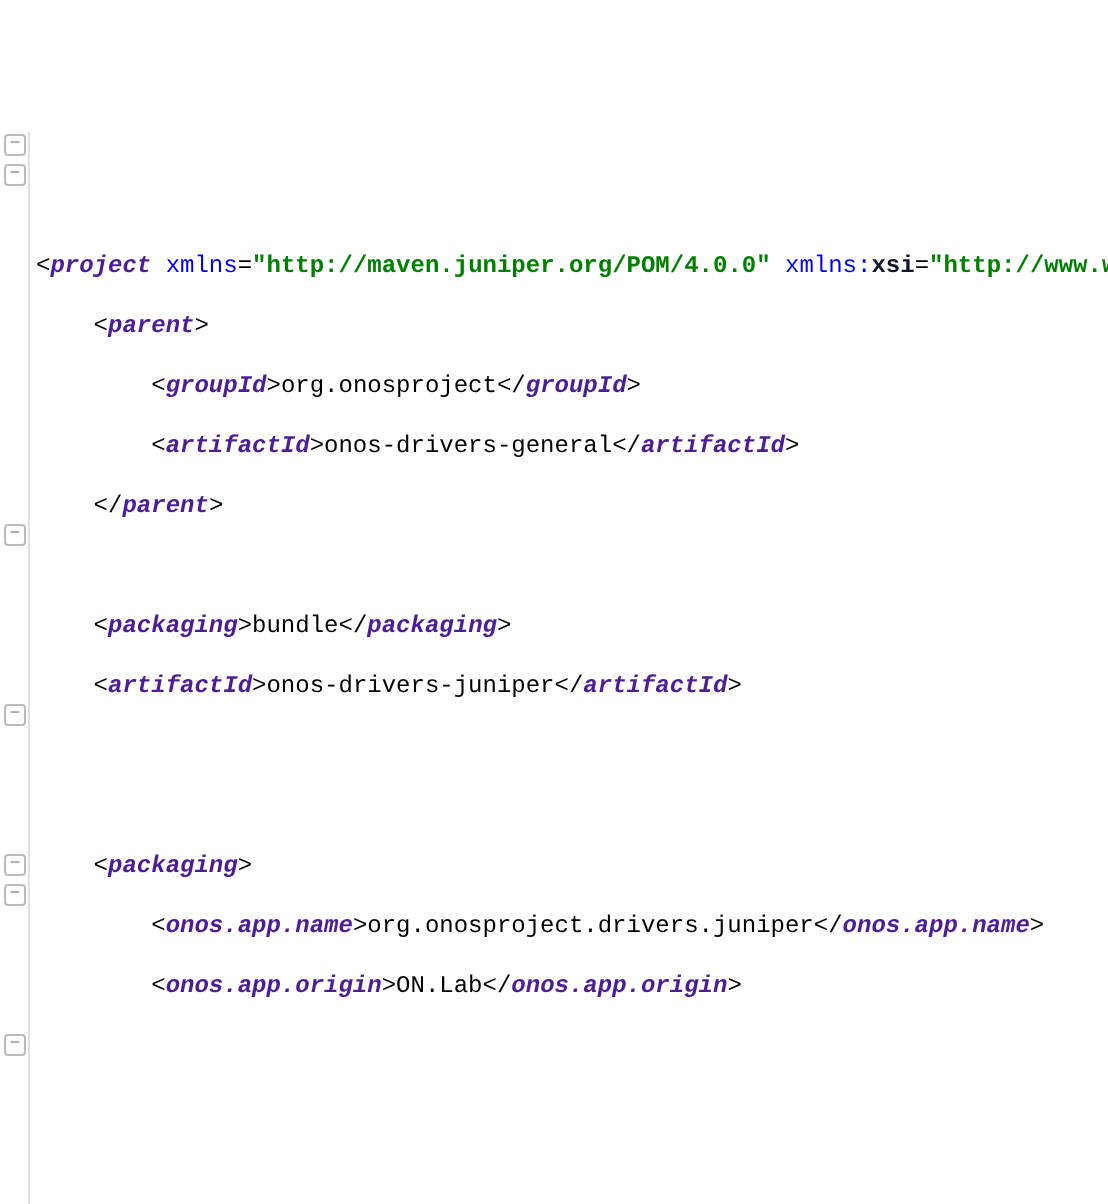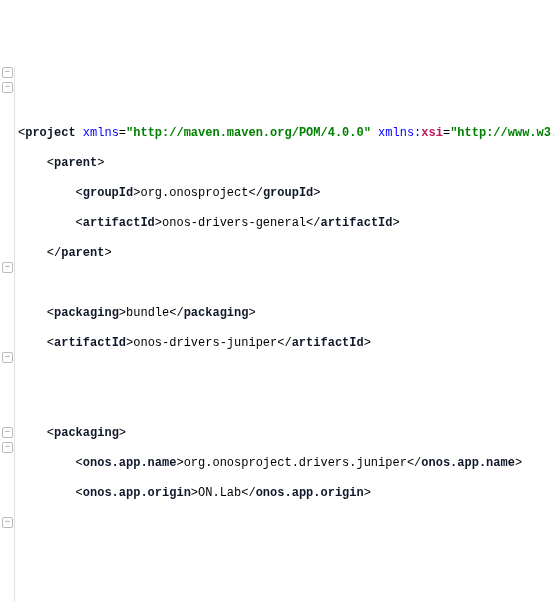--- a/index.html
+++ b/index.html
@@ -36,43 +36,43 @@
     line-height: 9px;
     text-align: center;
     border: 1px solid #bbb;
     border-radius: 2px;
     background: #fff;
   }
   .code-area {
     margin-left: 16px;
     padding-left: 2px;
   }
-  .tag { color: #0f172a; font-weight: bold; }
+  .tag { color: #4c1d95; font-weight: bold; font-style: italic; }
   .attr-name { color: #0000ff; }
   .attr-val { color: #008000; font-weight: bold; }
-  .ns { color: #be185d; font-weight: bold; font-family: Liberation Mono, monospace; }
+  .ns { color: #0f172a; font-weight: bold; font-family: Liberation Mono, monospace; }
   .line { display: block; height: 15px; }
 </style>
 </head>
 <body>
 
 
 
 <div class="editor">
   <div class="gutter">
     <span class="fold-mark" style="top:1px;">−</span>
     <span class="fold-mark" style="top:16px;">−</span>
     <span class="fold-mark" style="top:196px;">−</span>
     <span class="fold-mark" style="top:286px;">−</span>
     <span class="fold-mark" style="top:361px;">−</span>
     <span class="fold-mark" style="top:376px;">−</span>
     <span class="fold-mark" style="top:451px;">−</span>
   </div>
   <div class="code-area">
-<span class="line">&lt;<span class="tag">project</span> <span class="attr-name">xmlns</span>=<span class="attr-val">"<span>http://maven.maven.org/POM/4.0.0</span>"</span> <span class="attr-name"><span>xmlns:</span><span class="ns">xsi</span></span>=<span class="attr-val">"<span>http://www.w3.o</span></span></span>
+<span class="line">&lt;<span class="tag">project</span> <span class="attr-name">xmlns</span>=<span class="attr-val">"<span>http://maven.juniper.org/POM/4.0.0</span>"</span> <span class="attr-name"><span>xmlns:</span><span class="ns">xsi</span></span>=<span class="attr-val">"<span>http://www.w3.o</span></span></span>
 <span class="line">    &lt;<span class="tag">parent</span>&gt;</span>
 <span class="line">        &lt;<span class="tag">groupId</span>&gt;<span>org.onosproject</span>&lt;/<span class="tag">groupId</span>&gt;</span>
 <span class="line">        &lt;<span class="tag">artifactId</span>&gt;<span>onos-drivers-general</span>&lt;/<span class="tag">artifactId</span>&gt;</span>
 <span class="line">    &lt;/<span class="tag">parent</span>&gt;</span>
 <span class="line"> </span>
 <span class="line">    &lt;<span class="tag">packaging</span>&gt;<span>bundle</span>&lt;/<span class="tag">packaging</span>&gt;</span>
 <span class="line">    &lt;<span class="tag">artifactId</span>&gt;<span>onos-drivers-juniper</span>&lt;/<span class="tag">artifactId</span>&gt;</span>
 <span class="line"> </span>
 <span class="line"> </span>
 <span class="line">    &lt;<span class="tag">packaging</span>&gt;</span>

